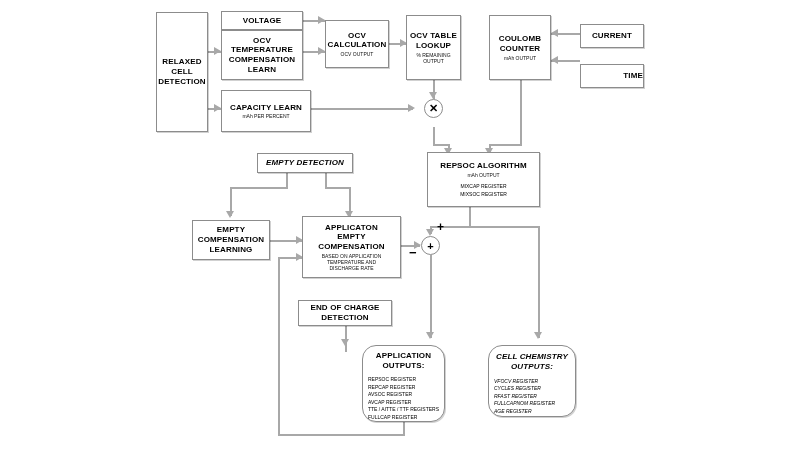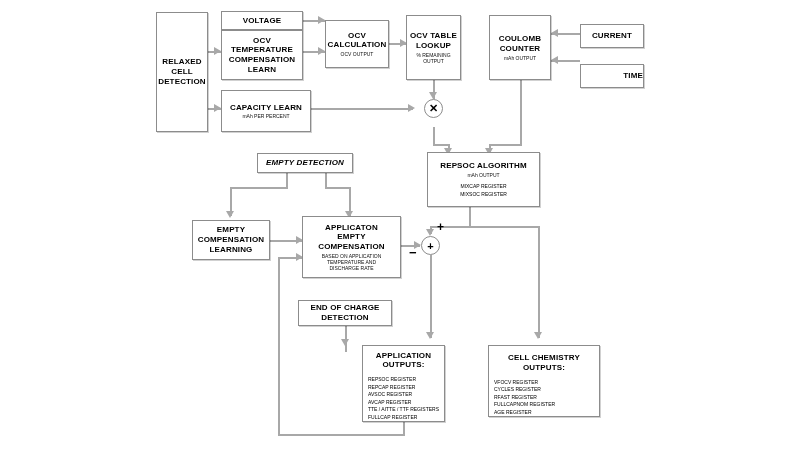--- a/index.html
+++ b/index.html
@@ -39,23 +39,24 @@
     color:#111;
   }
   .box .regs{
     font-size:5px;
     line-height:1.5;
     margin-top:5px;
     white-space:pre-line;
   }
   .box.left-align{
     align-items:flex-start;
-    justify-content:flex-end;
+    justify-content:center;
     text-align:left;
     padding:5px 0 0 0;
+    border-radius:14px;
   }
   .box.left-align .ttl{width:100%;text-align:center;}
   .box.left-align .regs{padding-left:5px;text-align:left;margin-top:6px;}
 
   
   .h{position:absolute;height:2px;background:#a8a8a8;z-index:1;}
   .v{position:absolute;width:2px;background:#a8a8a8;z-index:1;}
   .arr{position:absolute;width:0;height:0;z-index:2;}
   .arr.r{border-top:4px solid transparent;border-bottom:4px solid transparent;border-left:7px solid #a8a8a8;}
   .arr.l{border-top:4px solid transparent;border-bottom:4px solid transparent;border-right:7px solid #a8a8a8;}
@@ -249,21 +250,21 @@
     <div class="ttl">APPLICATION
 OUTPUTS:</div>
     <div class="regs">REPSOC REGISTER
 REPCAP REGISTER
 AVSOC REGISTER
 AVCAP REGISTER
 TTE / AITTE / TTF REGISTERS
 FULLCAP REGISTER</div>
   </div>
 
-  <div class="box left-align" style="left:488px;top:345px;width:112px;height:72px;">
+  <div class="box left-align" style="left:488px;top:345px;width:88px;height:72px;font-style:italic;">
     <div class="ttl">CELL CHEMISTRY
 OUTPUTS:</div>
     <div class="regs">VFOCV REGISTER
 CYCLES REGISTER
 RFAST REGISTER
 FULLCAPNOM REGISTER
 AGE REGISTER</div>
   </div>
 
 </div>

